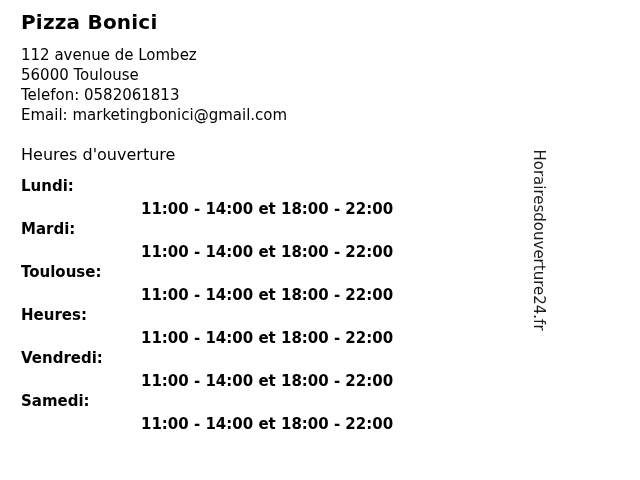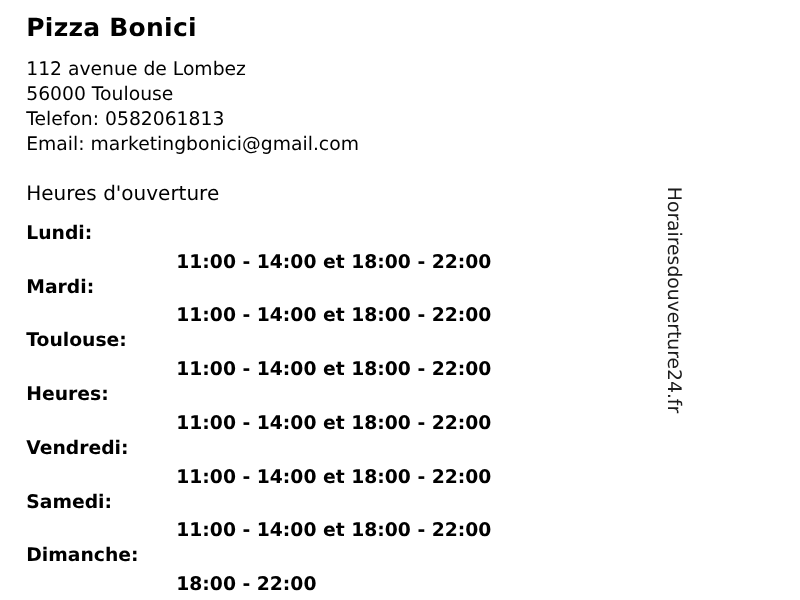--- a/index.html
+++ b/index.html
@@ -104,21 +104,17 @@
       <div class="hours-time">11:00 - 14:00 et 18:00 - 22:00</div>
     </div>
     <div class="hours-row">
       <div class="hours-day">Vendredi:</div>
       <div class="hours-time">11:00 - 14:00 et 18:00 - 22:00</div>
     </div>
     <div class="hours-row">
       <div class="hours-day">Samedi:</div>
       <div class="hours-time">11:00 - 14:00 et 18:00 - 22:00</div>
     </div>
-    <div class="hours-row">
-      <div class="hours-day">Dimanche:</div>
-      <div class="hours-time">18:00 - 22:00</div>
-    </div>
   </div>
 
   <div class="watermark">Horairesdouverture24.fr</div>
 
 </div>
 
 </body></html>

